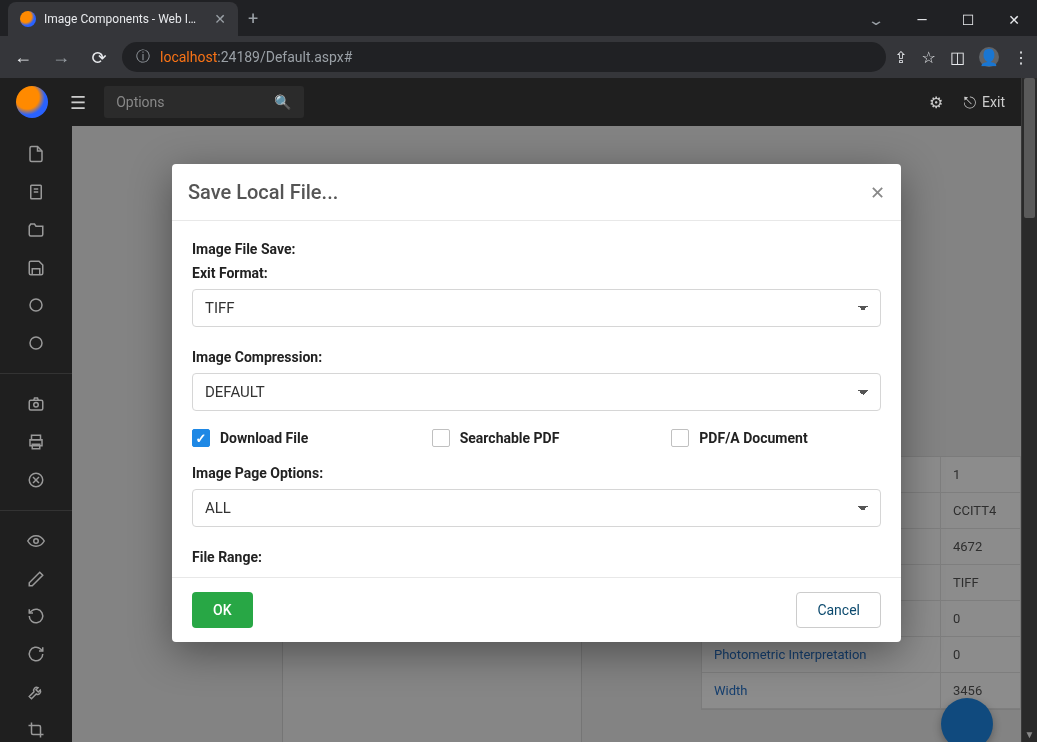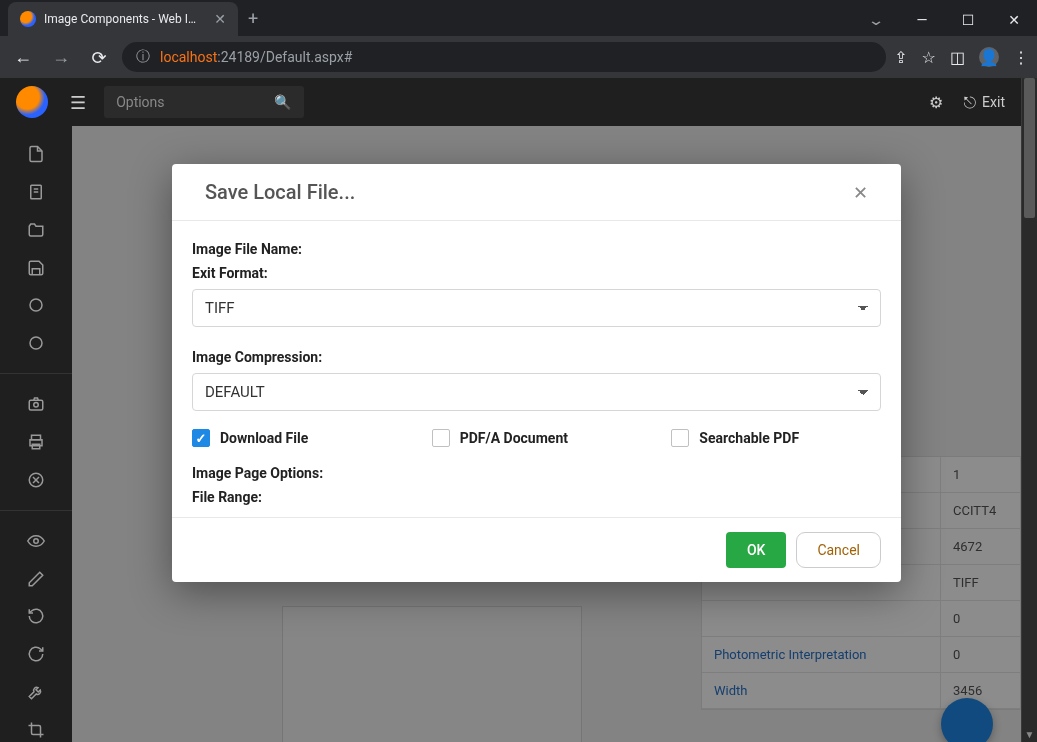--- a/index.html
+++ b/index.html
@@ -55,36 +55,36 @@
   .bg-info { position: absolute; right: 0; top: 330px; width: 320px; background: #fff; font-size: 13px; color: #333; border: 1px solid #e0e0e0; }
   .bg-row { display: flex; border-bottom: 1px solid #e5e5e5; }
   .bg-row .k { flex: 1; padding: 10px 12px; color: #2873c9; }
   .bg-row .v { width: 80px; padding: 10px 12px; color: #555; border-left: 1px solid #e5e5e5; }
 
   
   .scrim { position: absolute; inset: 0; background: rgba(0,0,0,0.45); }
 
   
   .modal { position: absolute; left: 100px; right: 120px; top: 38px; background: #fff; border-radius: 4px; box-shadow: 0 10px 40px rgba(0,0,0,0.4); display: flex; flex-direction: column; max-height: 560px;}
-  .modal-header { padding: 16px 33px; border-bottom: 1px solid #e8e8e8; display: flex; align-items: center; }
+  .modal-header { padding: 16px 16px; border-bottom: 1px solid #e8e8e8; display: flex; align-items: center; }
   .modal-title { font-size: 20px; color: #555; font-weight: 500; }
   .modal-close { margin-left: auto; color: #888; font-size: 18px; }
   .modal-body { padding: 14px 20px 4px 20px; overflow-y: auto; flex: 1; position:relative;}
   .modal-body::-webkit-scrollbar{width:10px;} .modal-body::-webkit-scrollbar-thumb{background:#bbb;border-radius:5px;}
   .form-label { font-weight: 700; font-size: 14px; color: #222; margin-bottom: 8px; margin-top: 6px; }
   .form-input, .form-select { width: 100%; height: 38px; border: 1px solid #d6d6d6; border-radius: 4px; padding: 0 12px; font-size: 15px; color: #333; background: #fff; margin-bottom: 16px; font-family: inherit;}
   .form-select { appearance: none; background-image: linear-gradient(45deg, transparent 50%, #555 50%), linear-gradient(135deg, #555 50%, transparent 50%); background-position: calc(100% - 17px) 16px, calc(100% - 12px) 16px; background-size: 5px 5px; background-repeat: no-repeat; }
   .check-row { display: flex; gap: 30px; margin-bottom: 18px; margin-top: 2px;}
   .check-item { display: flex; align-items: center; gap: 10px; font-size: 14px; font-weight: 700; color: #222; flex: 1;}
   .checkbox { width: 18px; height: 18px; border: 1px solid #c0c0c0; border-radius: 2px; display: flex; align-items: center; justify-content: center; }
   .checkbox.checked { background: #1e88e5; border-color: #1e88e5; color: #fff; font-size: 13px; }
-  .modal-footer { padding: 14px 20px; border-top: 1px solid #e8e8e8; display: flex; justify-content: flex-end; gap: 10px; }
+  .modal-footer { padding: 14px 20px; border-top: 1px solid #e8e8e8; display: flex; justify-content: space-between; gap: 10px; }
   .btn { height: 36px; padding: 0 20px; border-radius: 4px; font-size: 14px; display: flex; align-items: center; border: 1px solid transparent; }
   .btn-primary { background: #28a745; color: #fff; font-weight: 500;}
-  .btn-secondary { background: #fff; color: #a16207; border-color: #ccc; border-radius: 9px; }
+  .btn-secondary { background: #fff; color: #0c4a6e; border-color: #ccc; }
 
   .doc-bg { position:absolute; left:210px; top:480px; width:300px; height:200px; background:#f8f8f8; border:1px solid #ccc; opacity:0.7;}
   
   .fab { position:absolute; right:28px; bottom:-8px; width:52px; height:52px; border-radius:50%; background:#1e88e5; box-shadow:0 3px 8px rgba(0,0,0,0.3);}
 </style>
 </head>
 <body>
 
 <div class="browser-chrome">
   <div class="tab-bar">
@@ -273,48 +273,51 @@
       <div class="fab"></div>
 
       <div class="scrim"></div>
 
       <div class="modal">
         <div class="modal-header">
           <div class="modal-title">Save Local File...</div>
           <div class="modal-close">✕</div>
         </div>
         <div class="modal-body">
-          <div class="form-label">Image File Name:</div>
+          <div class="form-label">Image File Save:</div>
 
           <div class="form-label">Exit Format:</div>
           <select class="form-select">
             <option>TIFF</option>
           </select>
 
           <div class="form-label">Image Compression:</div>
           <select class="form-select">
             <option>DEFAULT</option>
           </select>
 
           <div class="check-row">
             <div class="check-item">
               <div class="checkbox checked">✓</div>
               <span>Download File</span>
             </div>
             <div class="check-item">
               <div class="checkbox"></div>
-              <span>PDF/A Document</span>
+              <span>Searchable PDF</span>
             </div>
             <div class="check-item">
               <div class="checkbox"></div>
-              <span>Searchable PDF</span>
+              <span>PDF/A Document</span>
             </div>
           </div>
 
           <div class="form-label">Image Page Options:</div>
+          <select class="form-select">
+            <option>ALL</option>
+          </select>
 
           <div class="form-label">File Range:</div>
         </div>
         <div class="modal-footer">
           <div class="btn btn-primary">
               <span>OK</span>
             </div>
           <div class="btn btn-secondary">
               <span>Cancel</span>
             </div>

